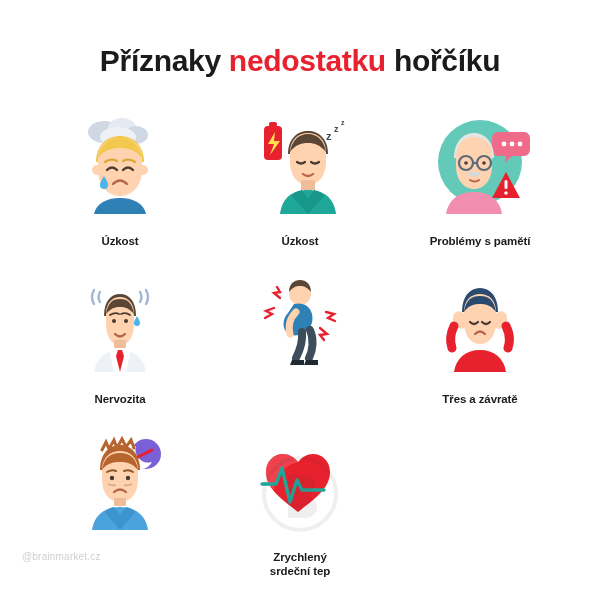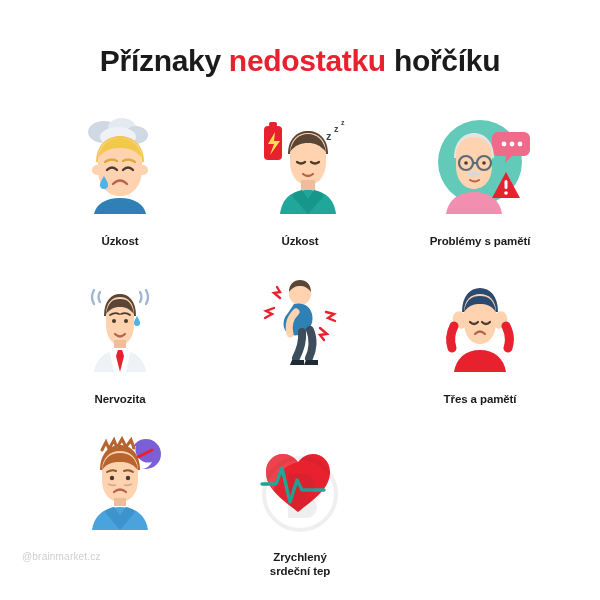--- a/index.html
+++ b/index.html
@@ -283,21 +283,21 @@
 
           <ellipse cx="40" cy="52" rx="7" ry="9" fill="#ffd2b0" transform="rotate(-18 40 52)"></ellipse>
           <ellipse cx="80" cy="52" rx="7" ry="9" fill="#ffd2b0" transform="rotate(18 80 52)"></ellipse>
 
           <path d="M34 58c-4 8-4 16-2 22" stroke="#e8212e" stroke-width="9" fill="none" stroke-linecap="round"></path>
           <path d="M86 58c4 8 4 16 2 22" stroke="#e8212e" stroke-width="9" fill="none" stroke-linecap="round"></path>
 
           <path d="M34 104c2-14 12-22 26-22s24 8 26 22z" fill="#e8212e"></path>
         </svg>
       </div>
-      <div class="caption">Třes a pamětí</div>
+      <div class="caption">Třes a závratě</div>
     </div>
 
     <div class="cell">
       <div class="art">
         <svg viewBox="0 0 120 104">
 
           <circle cx="86" cy="28" r="15" fill="#7b5fd6"></circle>
           <path d="M76 20a12 12 0 1 0 16 16 13 13 0 0 1-16-16z" fill="#ffffff"></path>
           <path d="M72 34l20 -10" stroke="#e8212e" stroke-width="3" stroke-linecap="round"></path>
 

